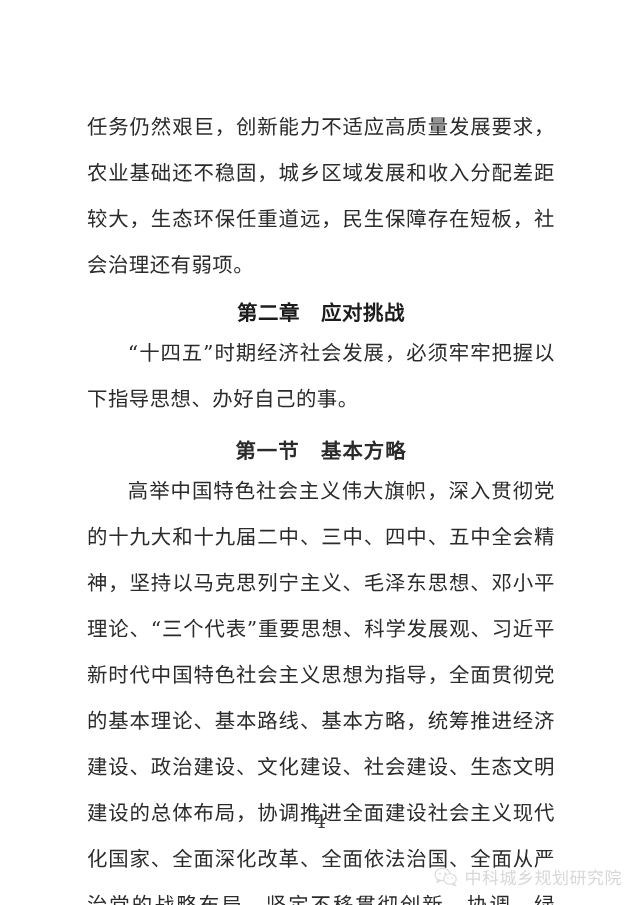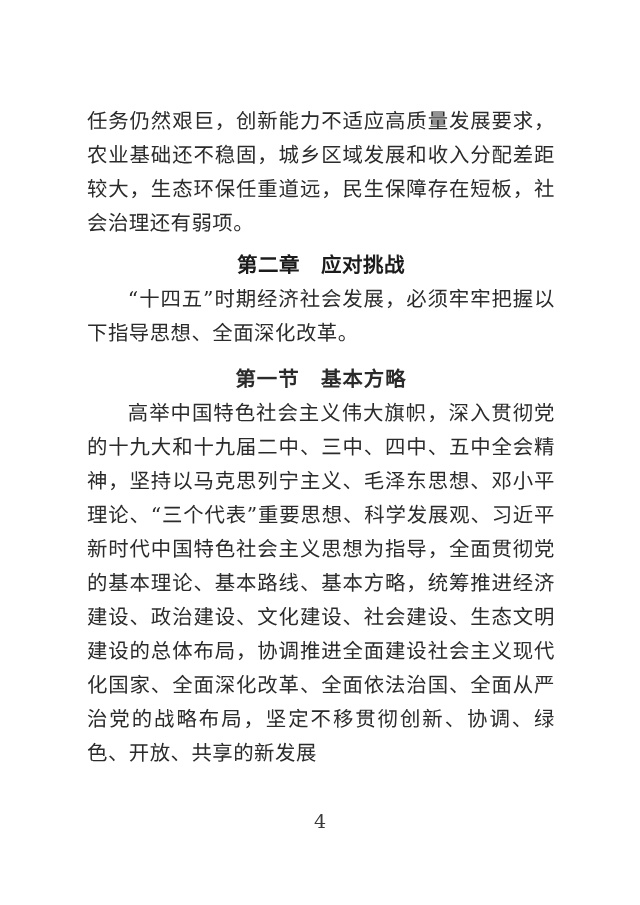--- a/index.html
+++ b/index.html
@@ -29,21 +29,21 @@
     left: 87px;
     top: 104px;
     width: 468px;
   }
 
   
   .para {
     margin: 0;
     font-family: "DejaVu Serif", "Liberation Serif", serif;
     font-size: 20.4px;
-    line-height: 34px;
+    line-height: 46px;
     color: #2b2b2b;
     text-align: justify;
     text-justify: inter-character;
     text-indent: 2em;
     letter-spacing: 0.5px;
     word-break: break-all;
   }
   .para.no-indent { text-indent: 0; }
 
   
@@ -124,26 +124,39 @@
 
     <p class="para no-indent">任务仍然艰巨，创新能力不适应高质量发展要求，农业基础还不稳固，城乡区域发展和收入分配差距较大，生态环保任重道远，民生保障存在短板，社会治理还有弱项。</p>
 
 
     <div class="gap-before-chapter"></div>
 
     <h2 class="chapter-heading">第二章　应对挑战</h2>
 
     <div class="gap-after-chapter"></div>
 
-    <p class="para">“十四五”时期经济社会发展，必须牢牢把握以下指导思想、全面深化改革。</p>
+    <p class="para">“十四五”时期经济社会发展，必须牢牢把握以下指导思想、办好自己的事。</p>
 
     <div class="gap-before-section"></div>
 
     <h3 class="section-heading">第一节　基本方略</h3>
 
     <p class="para">高举中国特色社会主义伟大旗帜，深入贯彻党的十九大和十九届二中、三中、四中、五中全会精神，坚持以马克思列宁主义、毛泽东思想、邓小平理论、“三个代表”重要思想、科学发展观、习近平新时代中国特色社会主义思想为指导，全面贯彻党的基本理论、基本路线、基本方略，统筹推进经济建设、政治建设、文化建设、社会建设、生态文明建设的总体布局，协调推进全面建设社会主义现代化国家、全面深化改革、全面依法治国、全面从严治党的战略布局，坚定不移贯彻创新、协调、绿色、开放、共享的新发展</p>
 
   </div>
 
   <div class="page-number">4</div>
 
+  <div class="watermark">
+    <svg class="watermark-icon" viewBox="0 0 48 40" aria-hidden="true">
+      <ellipse cx="17" cy="15" rx="15" ry="12.5" fill="none" stroke="#8a8a8a" stroke-width="2.4"></ellipse>
+      <path d="M9 25 L5.5 31 L12.5 27.5 Z" fill="none" stroke="#8a8a8a" stroke-width="2.4" stroke-linejoin="round"></path>
+      <circle cx="12" cy="13" r="1.9" fill="#8a8a8a"></circle>
+      <circle cx="22" cy="13" r="1.9" fill="#8a8a8a"></circle>
+      <ellipse cx="32" cy="24" rx="12.5" ry="10.5" fill="#ffffff" stroke="#8a8a8a" stroke-width="2.4"></ellipse>
+      <path d="M40 32.5 L43.5 37.5 L37 35 Z" fill="#ffffff" stroke="#8a8a8a" stroke-width="2.4" stroke-linejoin="round"></path>
+      <circle cx="28" cy="22" r="1.7" fill="#8a8a8a"></circle>
+      <circle cx="36.5" cy="22" r="1.7" fill="#8a8a8a"></circle>
+    </svg>
+    <span class="watermark-text">中科城乡规划研究院</span>
+  </div>
 
 </div>
 
 </body></html>

